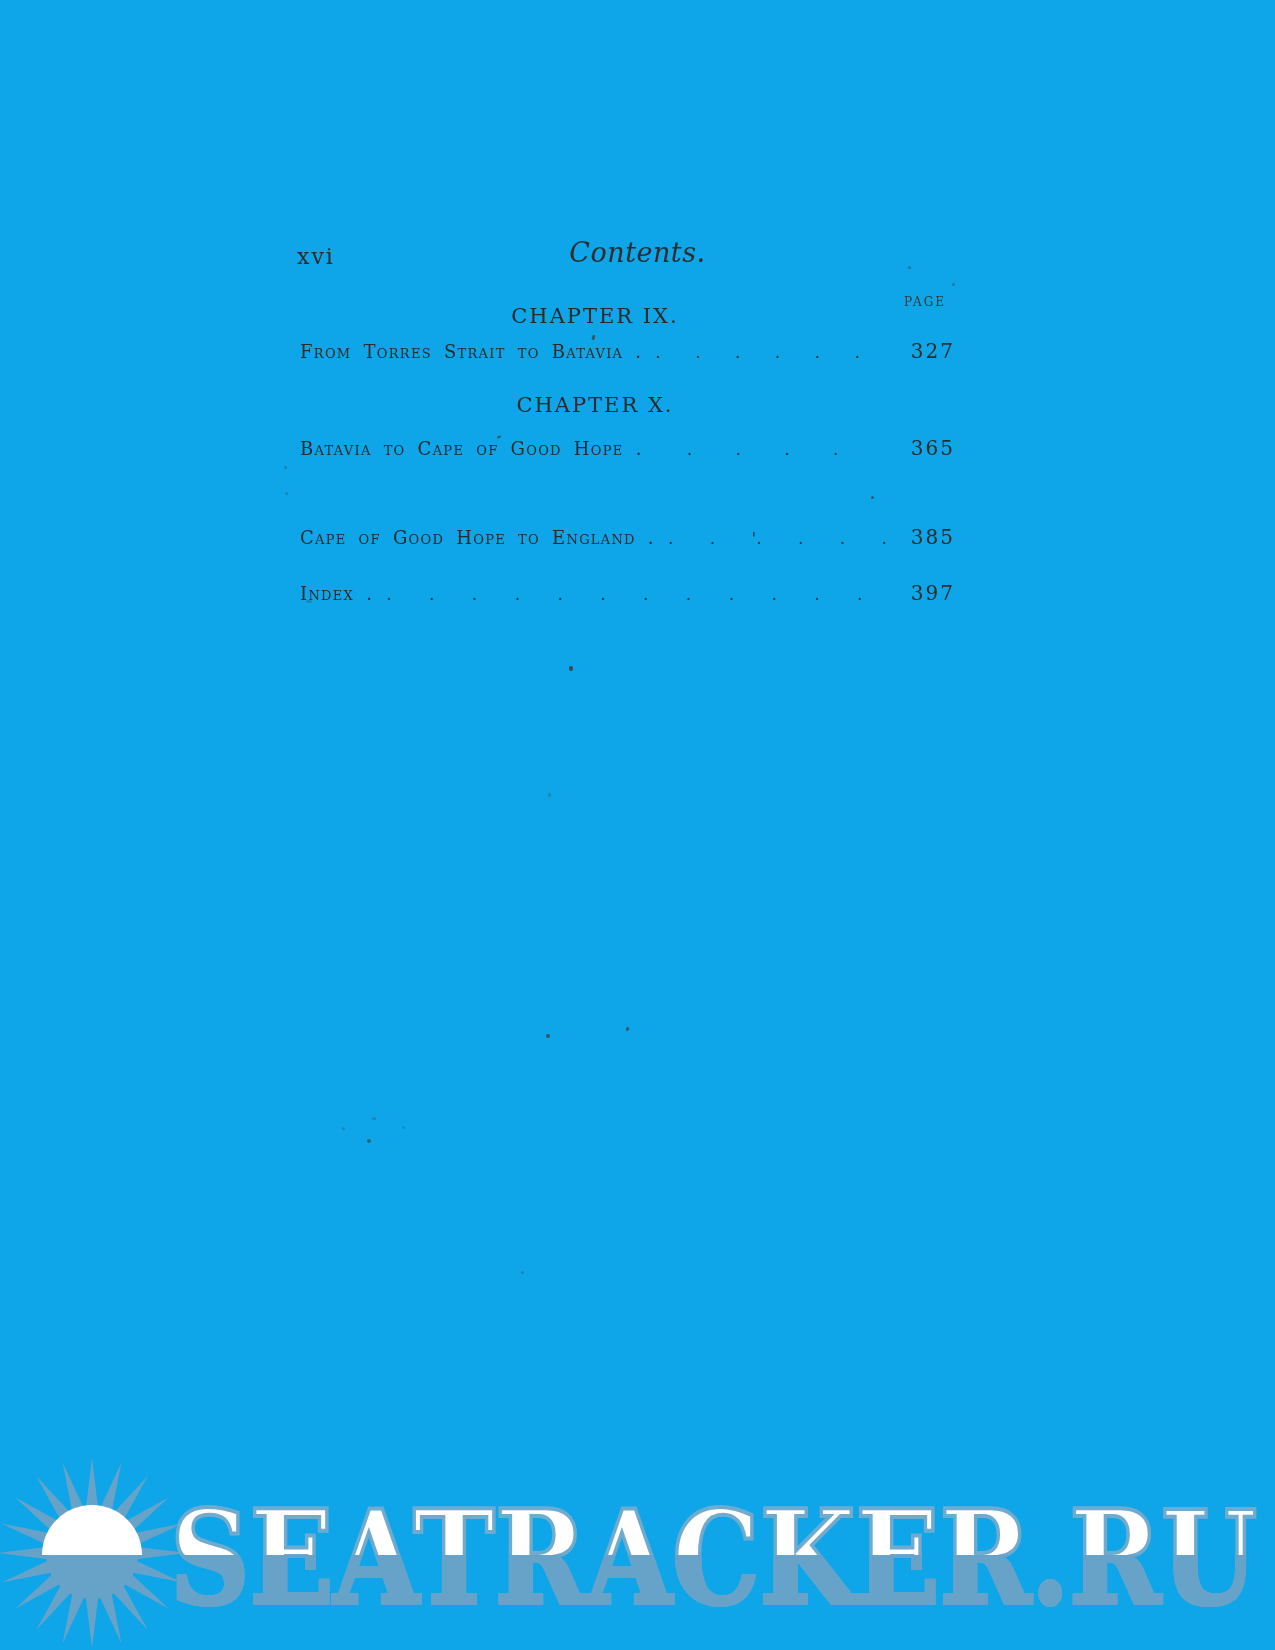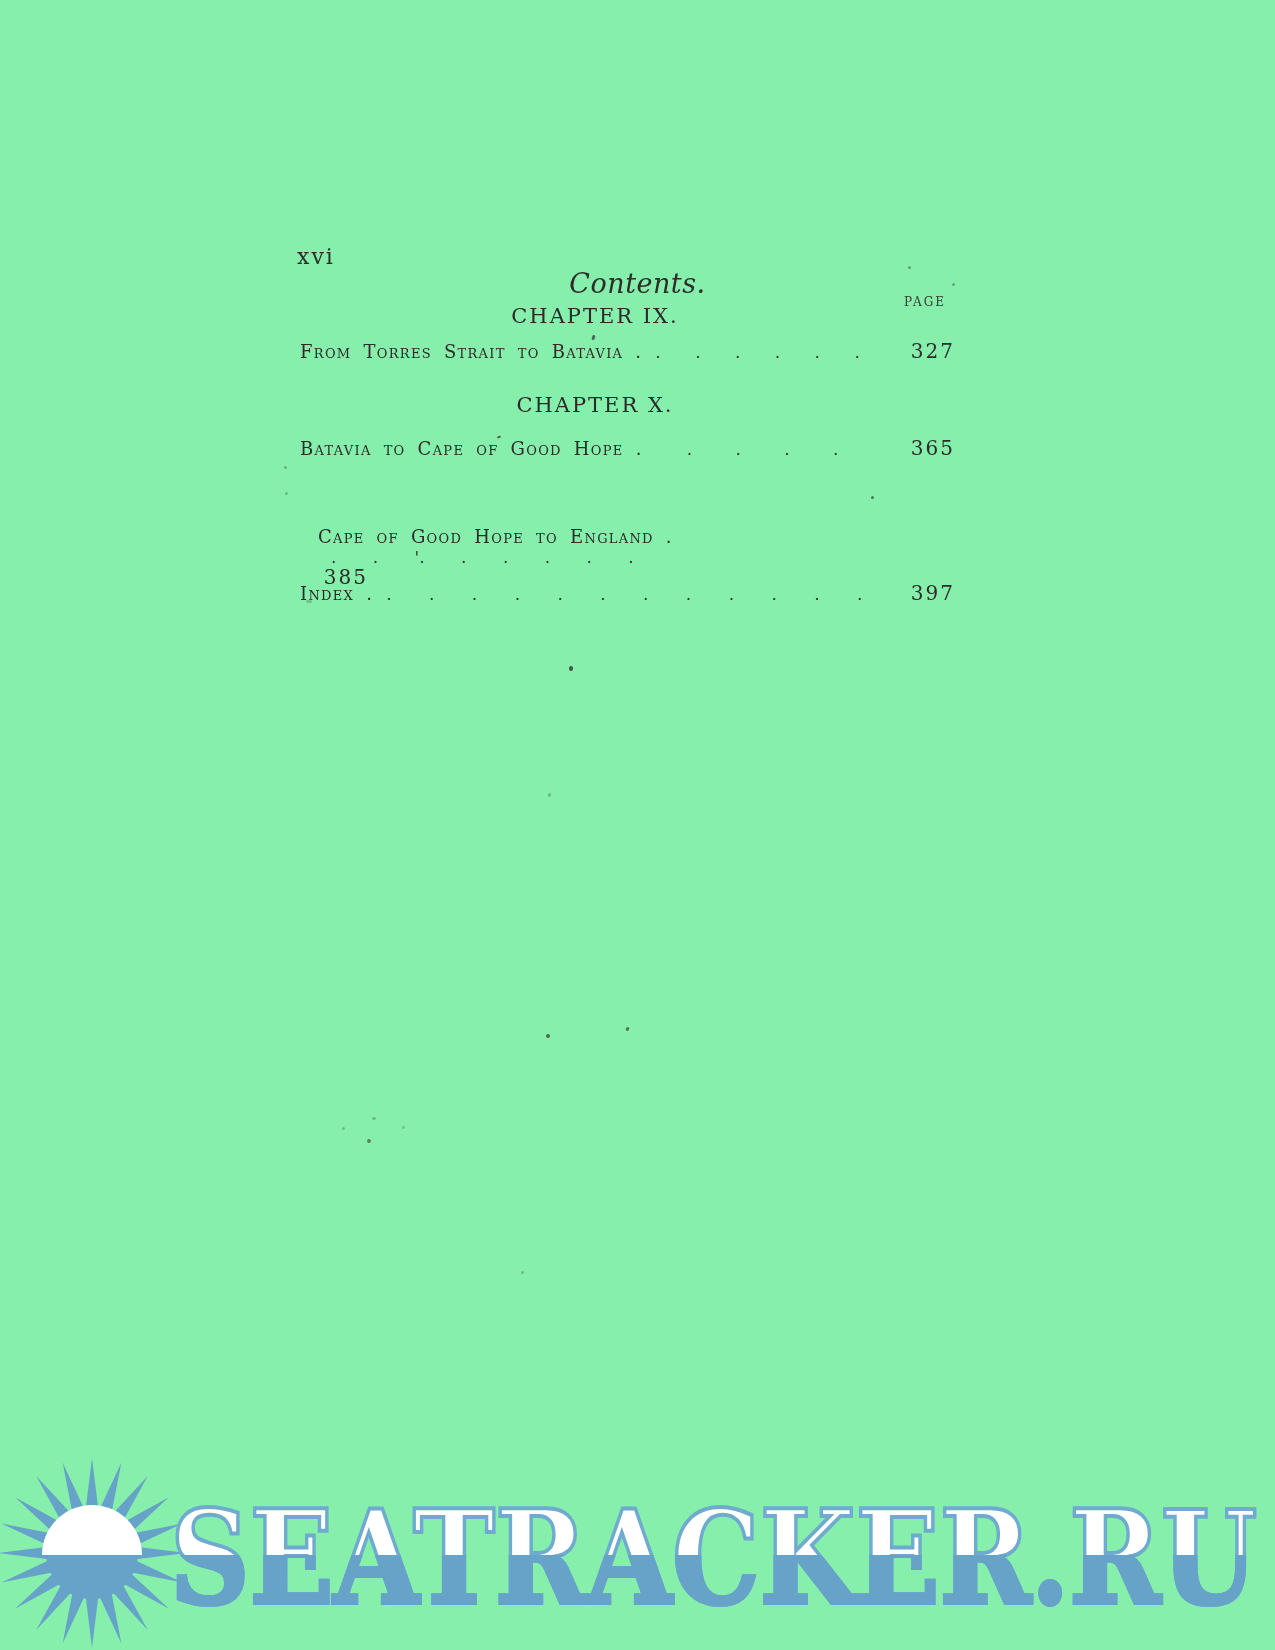--- a/index.html
+++ b/index.html
@@ -1,54 +1,53 @@
 <!DOCTYPE html>
 <html><head>
 <meta charset="utf-8">
 <style>
   html,body{margin:0;padding:0;background:#ffffff;}
   .page{
     position:relative;
     width:1275px;height:1650px;
     margin:0 auto;
-    background:#86efac;
+    background:#0ea5e9;
     overflow:hidden;
     font-family:"DejaVu Serif","Liberation Serif",serif;
     color:#2e2d2b;
   }
   .folio{
     position:absolute;left:297px;top:244px;
     font-size:22px;letter-spacing:2px;
   }
   .running-title{
     position:absolute;left:0;right:0;top:237px;
     text-align:center;font-style:italic;font-size:27px;
     letter-spacing:0.5px;
-    margin-top:31px;
   }
   .page-col-label{
     position:absolute;left:904px;top:295px;
     font-size:12px;letter-spacing:2px;color:#3a3936;
   }
   .chapter-heading{
     position:absolute;left:300px;width:590px;
     text-align:center;font-size:21px;letter-spacing:2px;
     white-space:nowrap;color:#2b2a28;
   }
   .ch9{top:304px;}
   .ch10{top:393px;}
   .ch11{top:488px;}
   .toc-row{
     position:absolute;left:300px;width:655px;
     display:flex;align-items:baseline;
     font-size:18px;line-height:20px;white-space:nowrap;
   }
   .r1{top:341px;}
   .r2{top:438px;gap:31px;}
-  .r3{top:527px;flex-direction:column;}
+  .r3{top:527px;}
   .r4{top:583px;}
   .toc-title{
     font-variant:small-caps;
     letter-spacing:1.3px;word-spacing:5px;
     color:#2c2b29;
   }
   .leader{
     flex:1 1 auto;overflow:hidden;
     padding-left:13px;font-size:17px;color:#333;
   }

